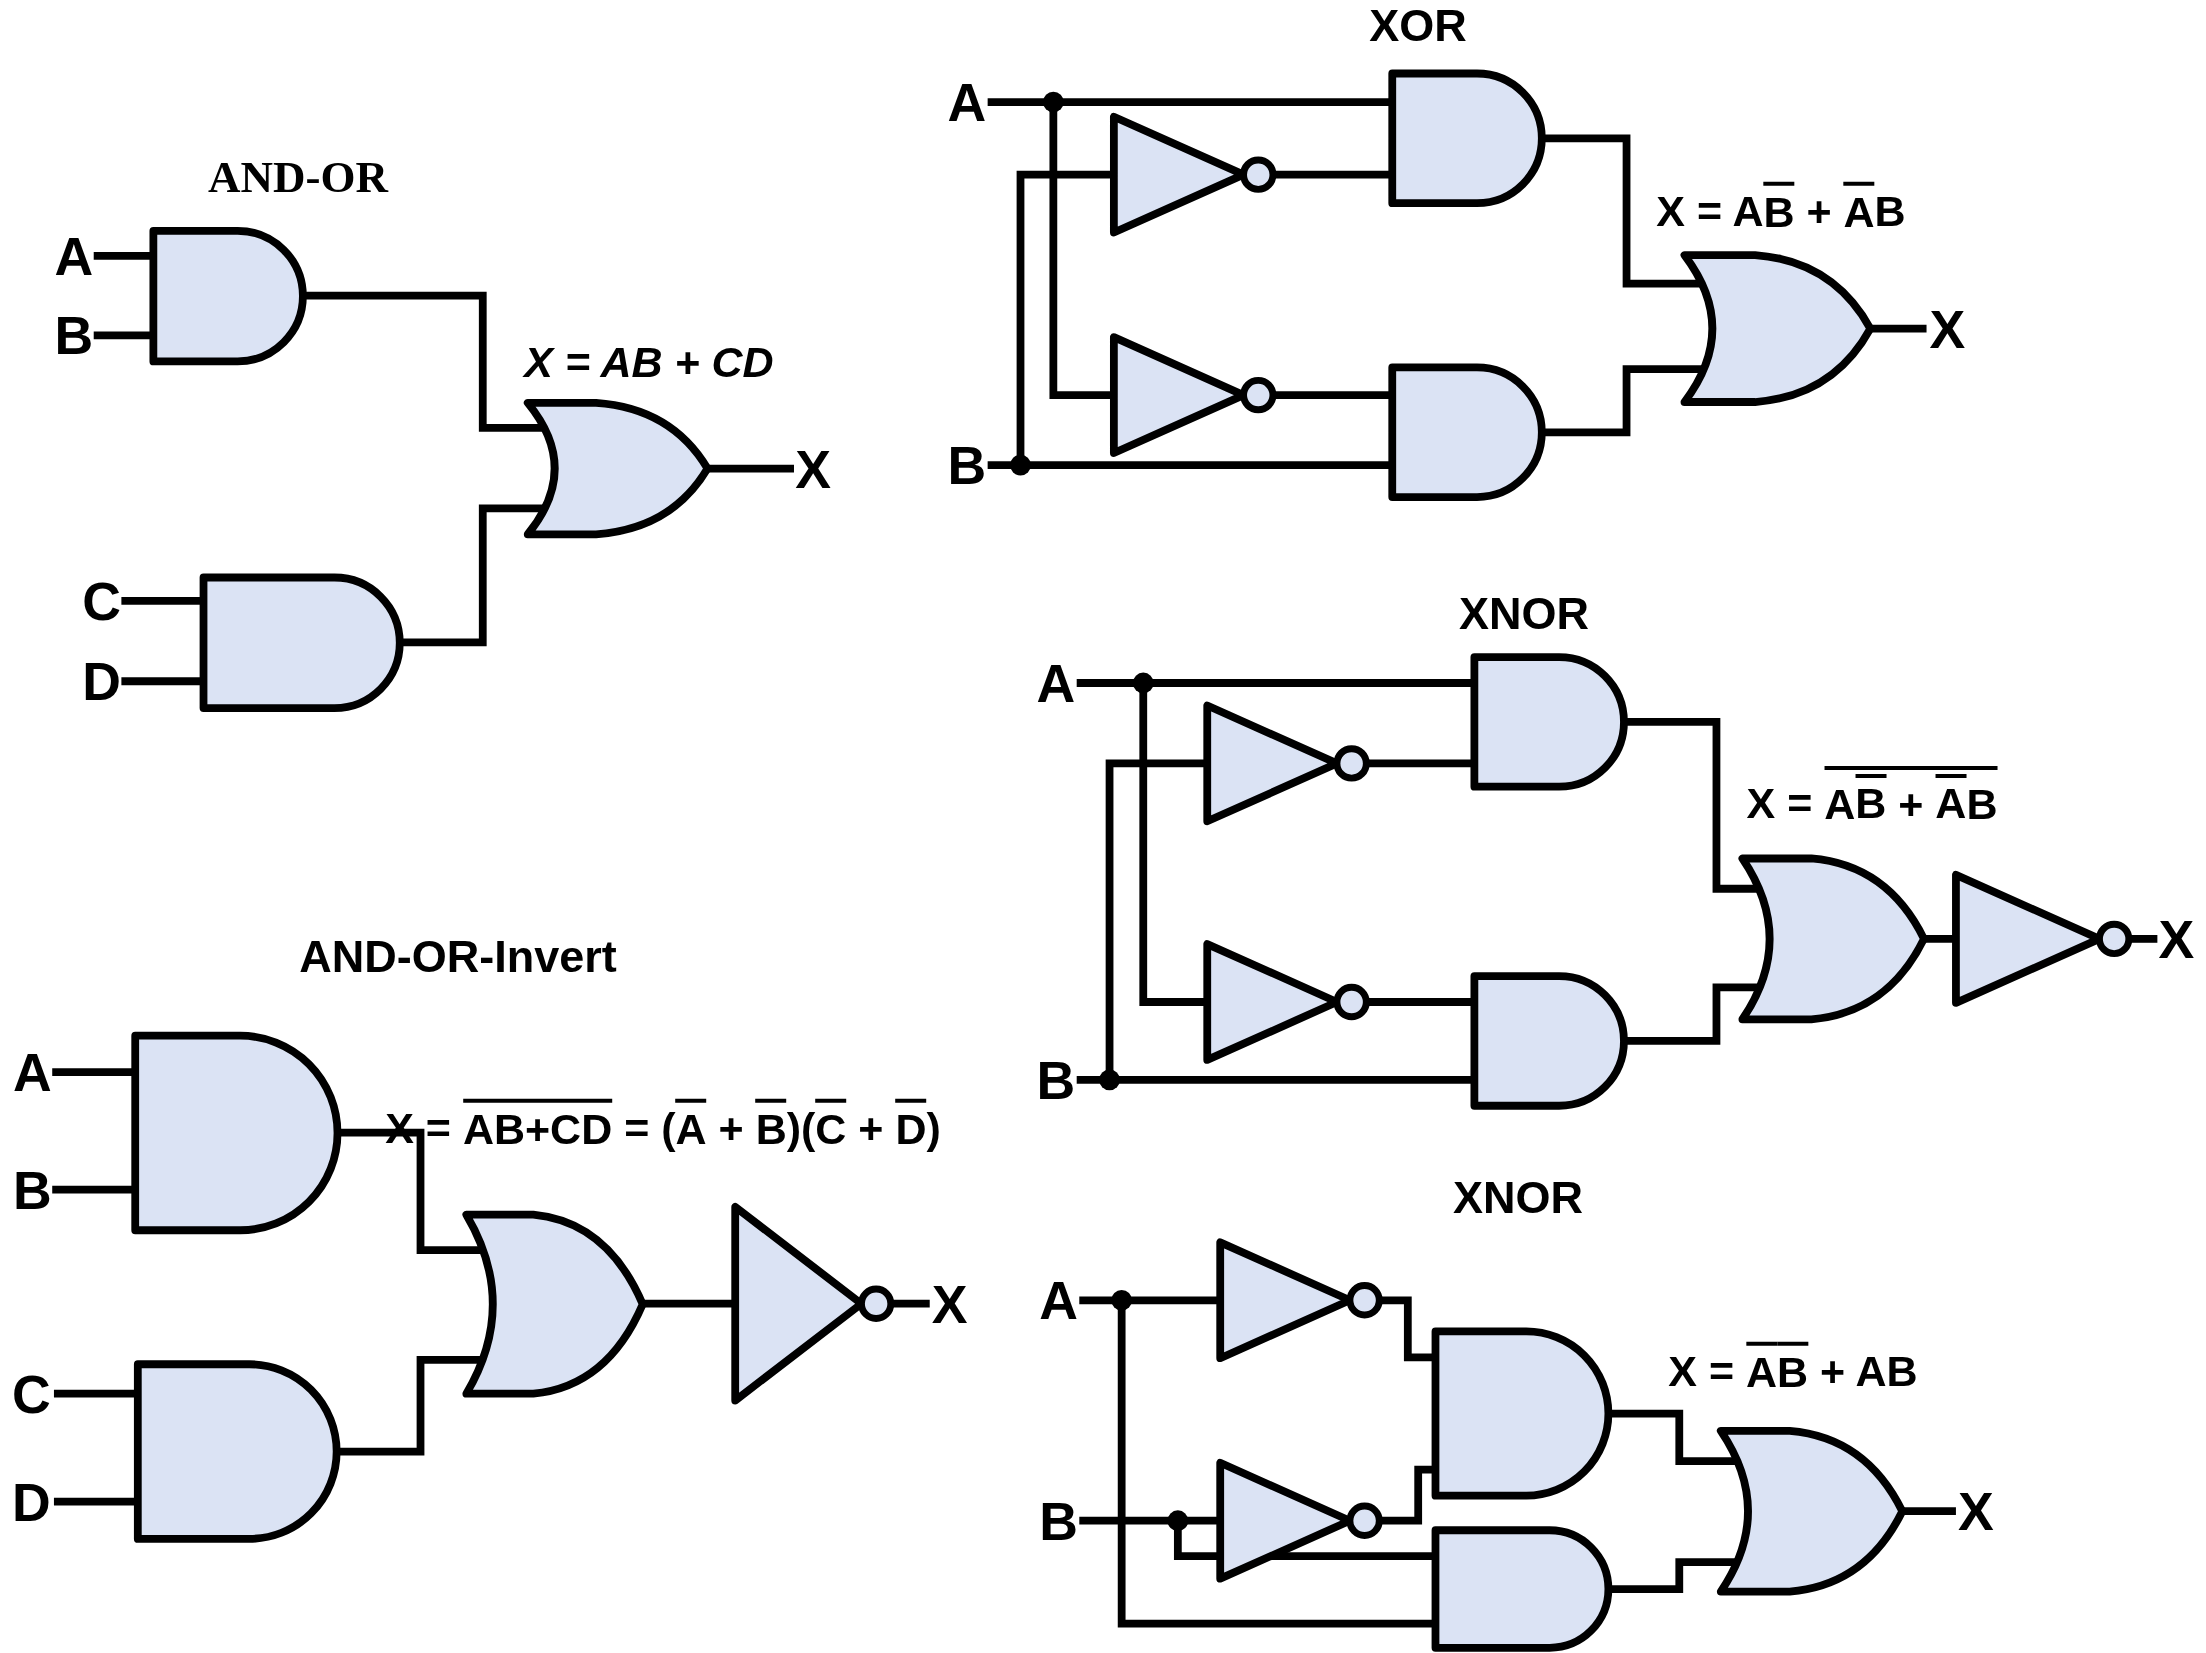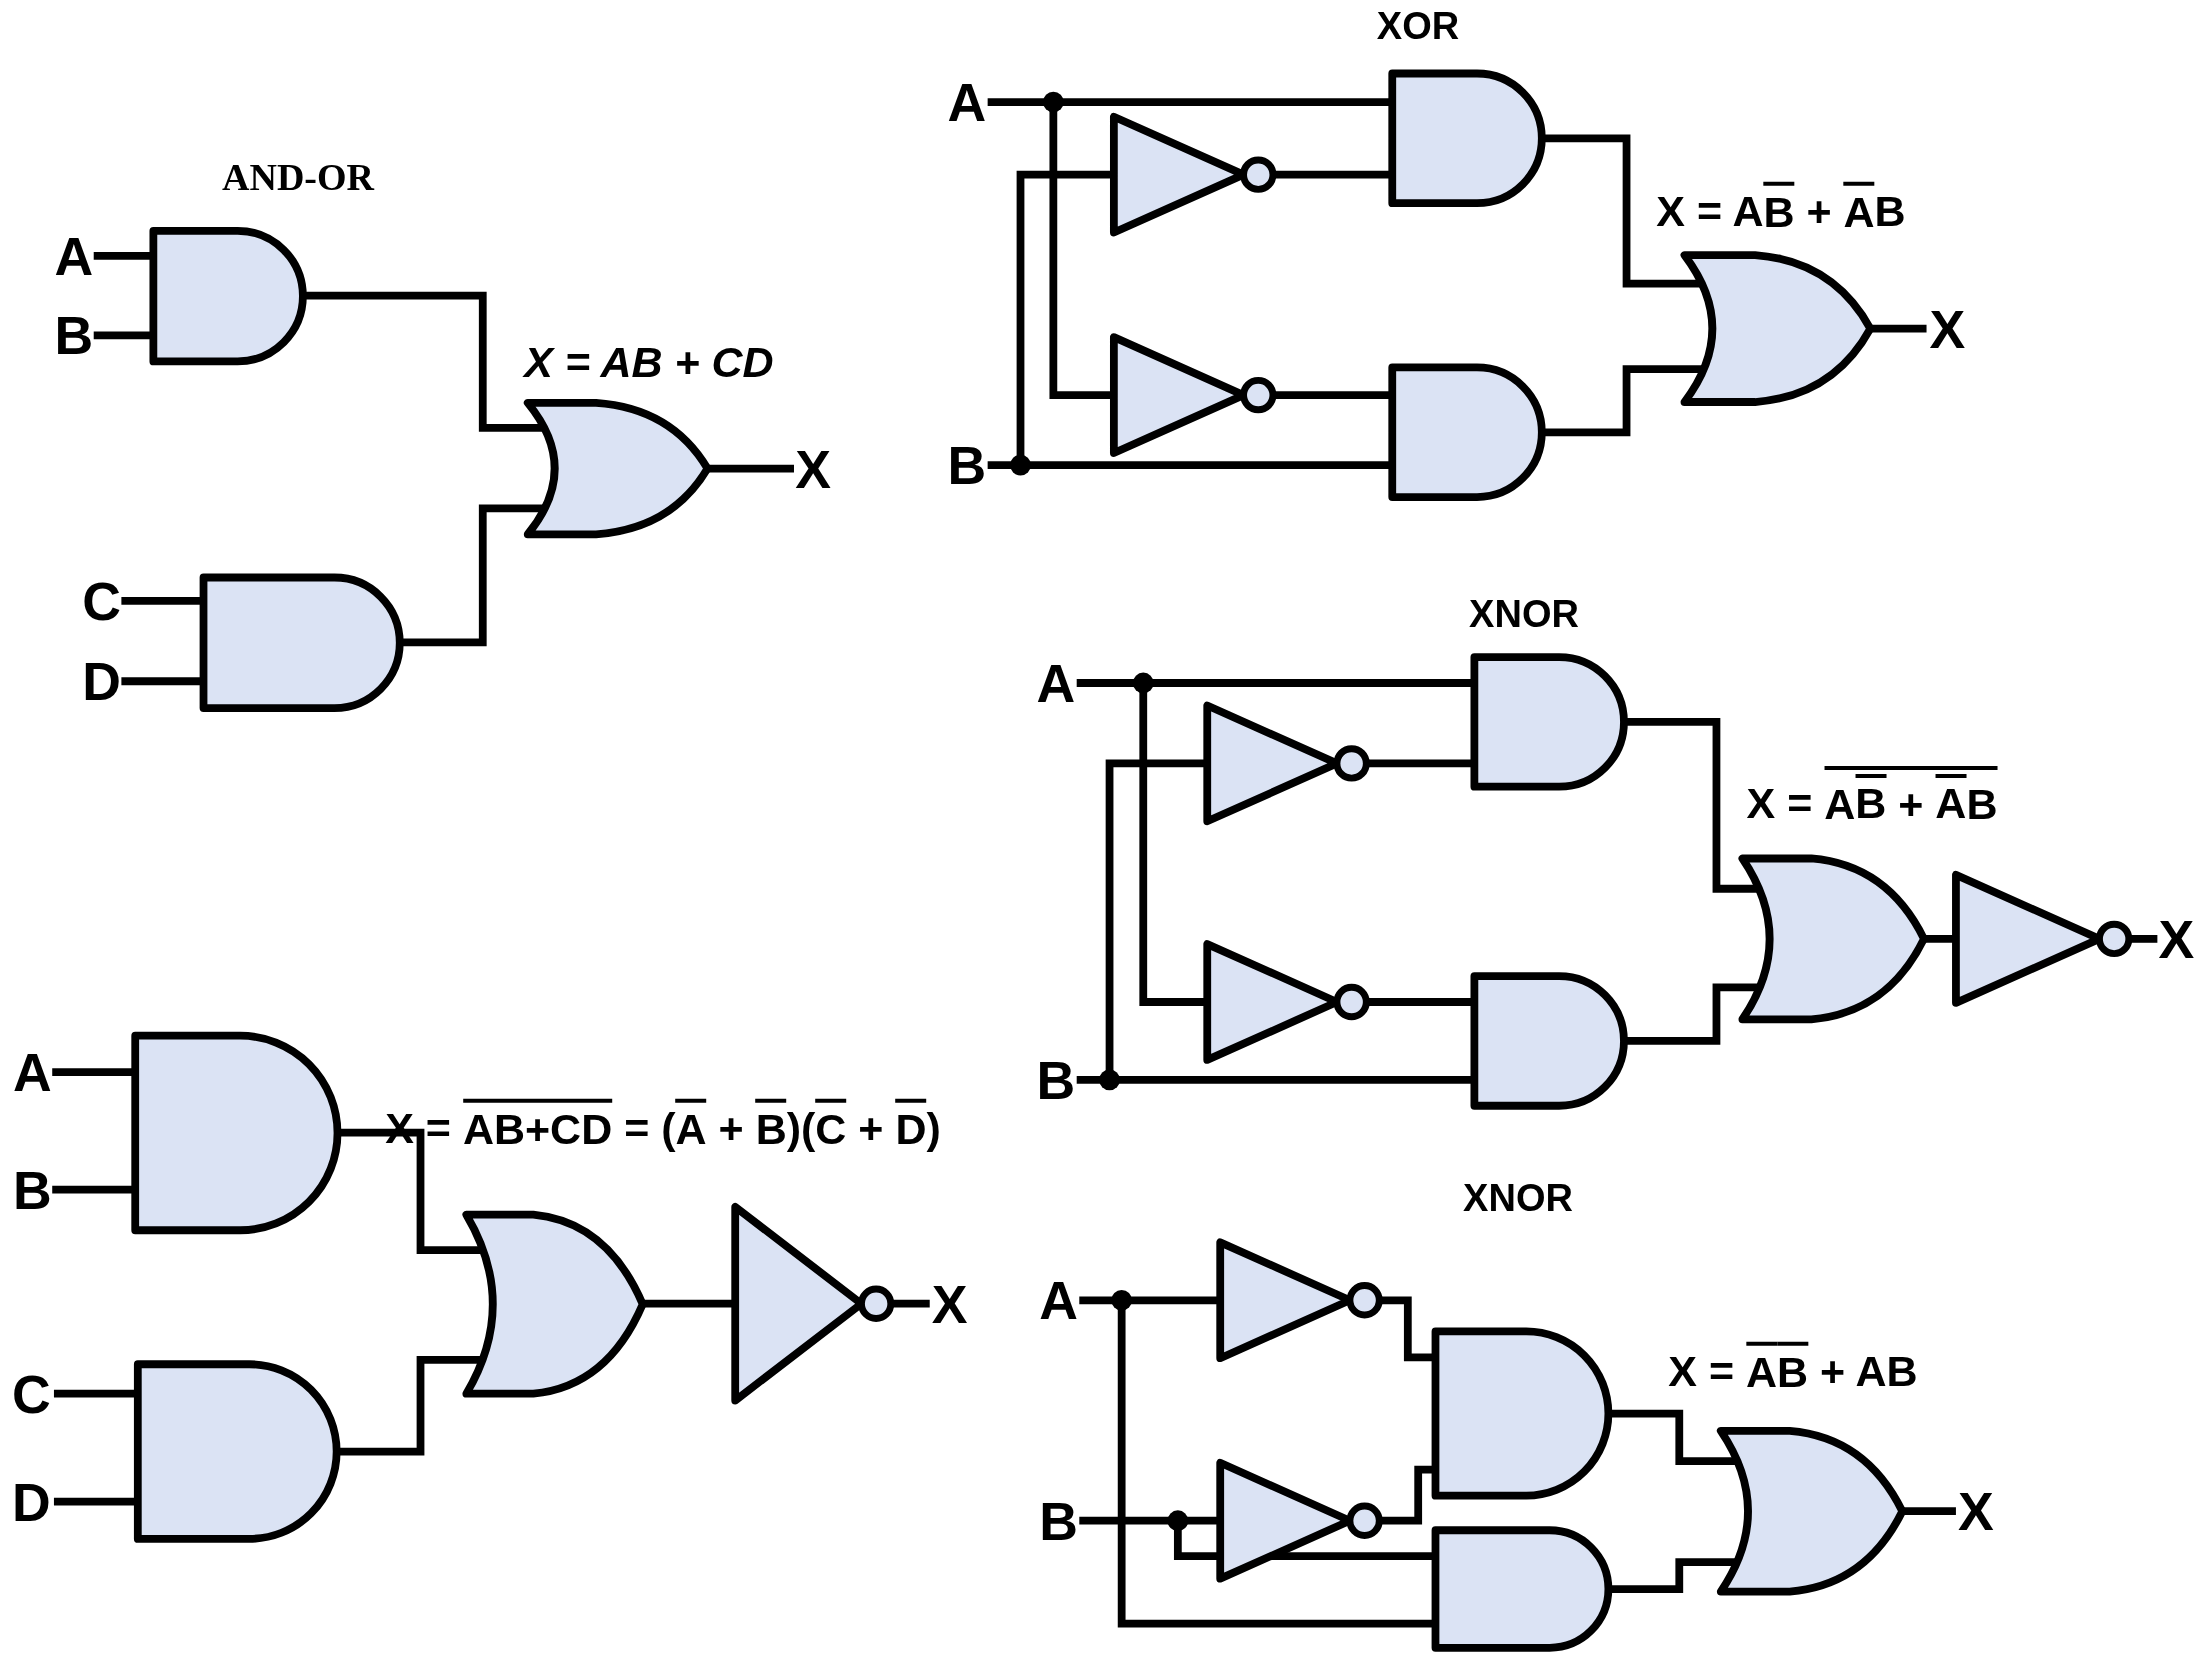--- a/index.html
+++ b/index.html
@@ -7,21 +7,21 @@
     position:relative;
     font-family:"Liberation Sans", sans-serif;
     background:#ffffff;
     overflow:hidden;
   }
   #circuit-svg{position:absolute;left:0;top:0;}
   .circuit-title{
     position:absolute;
     transform:translate(-50%,-50%);
     font-weight:bold;
-    font-size:38px;
+    font-size:45px;
     color:#000;
     white-space:nowrap;
     text-align:center;
   }
   .formula{
     position:absolute;
     transform:translate(-50%,-50%);
     font-weight:bold;
     font-size:43px;
     color:#000;
@@ -146,20 +146,21 @@
         <circle cx="1297" cy="1504" r="12" fill="#000000"></circle>
         <circle cx="1362" cy="1759" r="12" fill="#000000"></circle>
         <text x="1224" y="1504" text-anchor="middle" dominant-baseline="central" fill="#000000" font-size="62" font-weight="bold" font-family="&quot;Liberation Sans&quot;, sans-serif">A</text>
         <text x="1224" y="1759" text-anchor="middle" dominant-baseline="central" fill="#000000" font-size="62" font-weight="bold" font-family="&quot;Liberation Sans&quot;, sans-serif">B</text>
         <text x="2285" y="1748" text-anchor="middle" dominant-baseline="central" fill="#000000" font-size="62" font-weight="bold" font-family="&quot;Liberation Sans&quot;, sans-serif">X</text>
       </g>
     </svg>
   <div class="circuit-title" style="left: 298px; top: 177px; font-family: Liberation Serif, serif;">AND-OR</div>
   <div class="circuit-title" style="left: 1418px; top: 26px;">XOR</div>
   <div class="circuit-title" style="left: 1524px; top: 614px;">XNOR</div>
+  <div class="circuit-title" style="left: 458px; top: 957px;">AND-OR-Invert</div>
   <div class="circuit-title" style="left: 1518px; top: 1198px;">XNOR</div>
   <div id="formula-layer">
       <div class="formula" style="left: 649px; top: 326px; font-style: italic;"><span>X = AB + CD</span></div>
       <div class="formula" style="left: 1781px; top: 173px;"><span>X = A</span><span class="bar">B</span><span> + </span><span class="bar">A</span><span>B</span></div>
       <div class="formula" style="left: 1872px; top: 761px;"><span>X = </span><span class="bar"><span>A</span><span class="bar">B</span><span> + </span><span class="bar">A</span><span>B</span></span></div>
       <div class="formula" style="left: 663px; top: 1090px;"><span>X = </span><span class="bar"><span>AB+CD</span></span><span> = (</span><span class="bar">A</span><span> + </span><span class="bar">B</span><span>)(</span><span class="bar">C</span><span> + </span><span class="bar">D</span><span>)</span></div>
       <div class="formula" style="left: 1793px; top: 1333px;"><span>X = </span><span class="bar">A</span><span class="bar">B</span><span> + AB</span></div>
     </div>
 </div>
 

